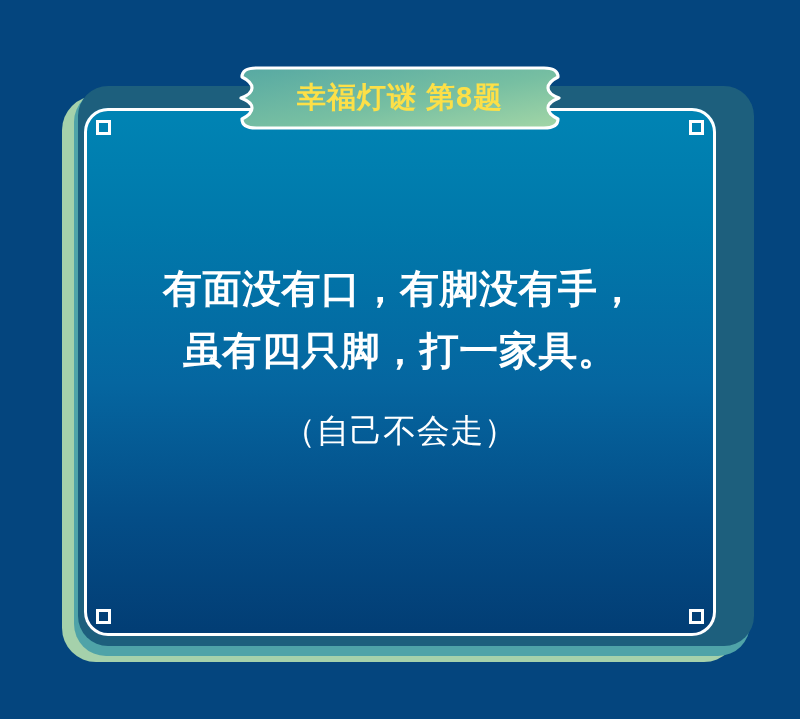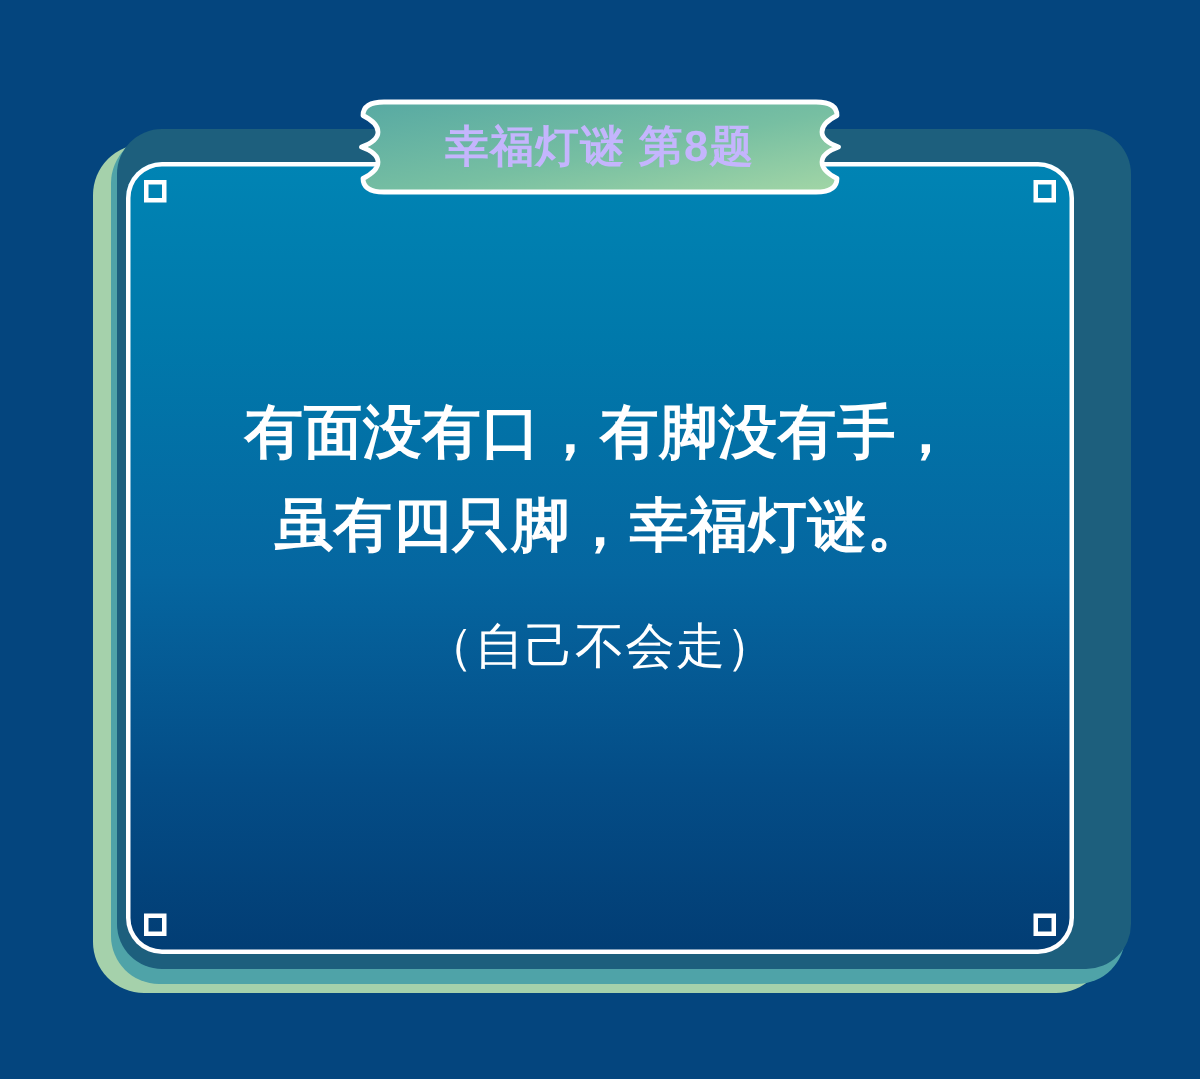--- a/index.html
+++ b/index.html
@@ -111,21 +111,21 @@
   }
   .banner-title {
     position: absolute;
     left: 0;
     top: 0;
     width: 364px;
     height: 68px;
     display: flex;
     align-items: center;
     justify-content: center;
-    color: #c4b5fd;
+    color: #fde047;
     font-size: 29px;
     font-weight: bold;
     letter-spacing: 1px;
     white-space: nowrap;
   }
 </style>
 </head>
 <body>
 
 <div class="frame-outer"></div>
@@ -133,21 +133,21 @@
 <div class="frame-dark"></div>
 
 <div class="card">
   <span class="corner-sq tl"></span>
   <span class="corner-sq tr"></span>
   <span class="corner-sq bl"></span>
   <span class="corner-sq br"></span>
 
   <div class="riddle-body">
     <div class="riddle-line">有面没有口，有脚没有手，</div>
-    <div class="riddle-line">虽有四只脚，幸福灯谜。</div>
+    <div class="riddle-line">虽有四只脚，打一家具。</div>
     <div class="riddle-hint">（自己不会走）</div>
   </div>
 </div>
 
 <div class="banner-wrap">
   <svg viewBox="0 0 364 68" xmlns="http://www.w3.org/2000/svg">
     <defs>
       <linearGradient id="bannerGrad" x1="0" y1="0" x2="1" y2="1">
         <stop offset="0%" stop-color="#57a9a3"></stop>
         <stop offset="55%" stop-color="#77bfa2"></stop>

